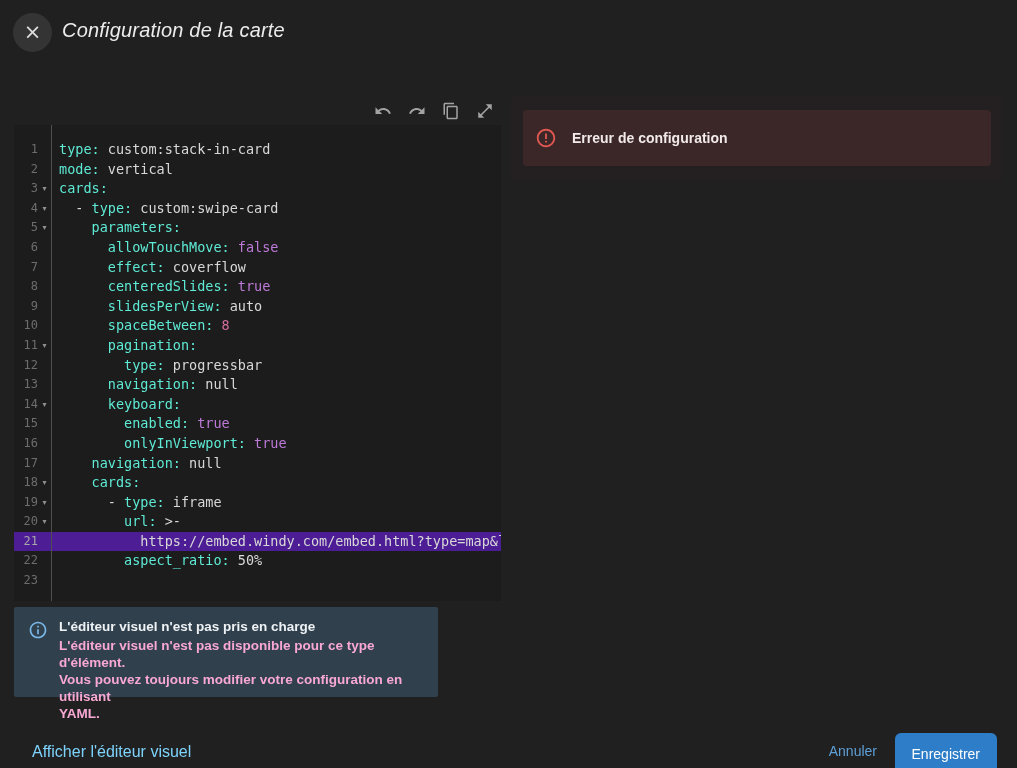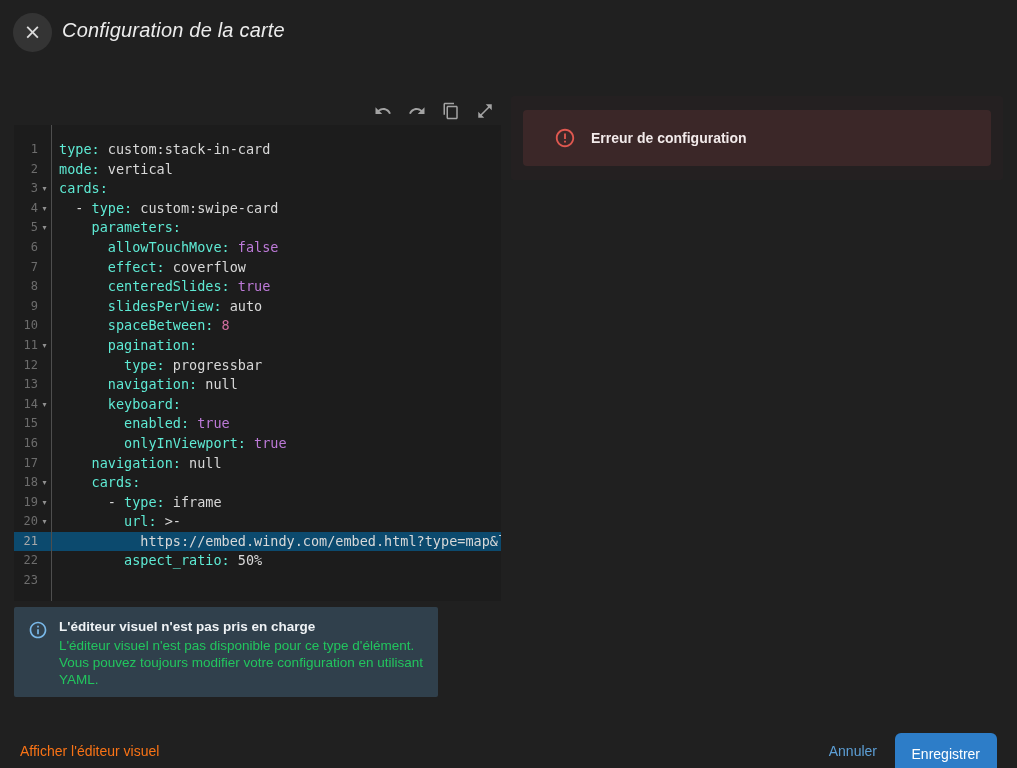--- a/index.html
+++ b/index.html
@@ -29,21 +29,21 @@
   .tb-btn svg{width:18px;height:18px;fill:currentColor;}
 
   
   .code-area{
     position:absolute;left:14px;top:125px;width:487px;height:476px;
     background:#1c1c1c;overflow:hidden;
   }
   .gutter-sep{position:absolute;left:37px;top:0;bottom:0;width:1px;background:#4e4e4e;}
   .code-lines{padding-top:15px;}
   .code-row{display:flex;height:19.6px;}
-  .code-row.active{background:#0c4a6e;}
+  .code-row.active{background:#4c1d95;}
   .gutter-num{
     flex:none;width:24px;text-align:right;color:#6d6d6d;
     font:12px/19.6px "DejaVu Sans Mono",monospace;
   }
   .code-row.active .gutter-num{color:#a8a8a8;}
   .fold{
     flex:none;width:13px;text-align:center;color:#909090;
     font:8px/19.6px "DejaVu Sans",sans-serif;
   }
   .code-text{
@@ -55,36 +55,36 @@
   .tok-bool{color:#bd7ad8;}
   .tok-num{color:#d16d9e;}
 
   
   .error-panel{
     position:absolute;left:511px;top:96px;width:492px;height:84px;
     background:#242021;border-radius:3px;
   }
   .error-banner{
     position:absolute;left:12px;top:14px;width:468px;height:56px;box-sizing:border-box;
-    background:#3b2728;border-radius:4px;display:flex;align-items:center;gap:15px;padding-left:31px;
+    background:#3b2728;border-radius:4px;display:flex;align-items:center;gap:15px;padding-left:12px;
   }
   .error-icon{width:22px;height:22px;fill:#e05850;flex:none;}
   .error-title{color:#f2eaea;font-size:14px;font-weight:bold;}
 
   
   .info-box{
     position:absolute;left:14px;top:607px;width:424px;height:90px;box-sizing:border-box;
     background:#30404c;border-radius:2px;display:flex;gap:11px;padding:12px 14px;
   }
   .info-icon{width:20px;height:20px;fill:#79b8e8;flex:none;margin-top:1px;}
   .info-title{color:#eef2f5;font-size:13.5px;font-weight:bold;margin-bottom:3px;}
-  .info-body{color:#22c55e;font-size:13.5px;line-height:17px;white-space:pre-line;}
-
-  
-  .show-visual{position:absolute;left:20px;top:743px;color:#f97316;font-size:14px;}
+  .info-body{color:#f9a8d4;font-size:13.5px;line-height:17px;white-space:pre-line;font-weight:bold;}
+
+  
+  .show-visual{position:absolute;left:32px;top:743px;color:#7dd3fc;font-size:16px;}
   .cancel{position:absolute;right:140px;top:743px;color:#5d9fd6;font-size:14px;font-weight:500;}
   .save{
     position:absolute;right:20px;top:733px;height:41px;padding:0 17px;
     background:#2d7dc8;border-radius:6px;color:#ffffff;font-size:14px;font-weight:500;
     display:flex;align-items:center;
   }
 </style>
 </head>
 <body>
 

